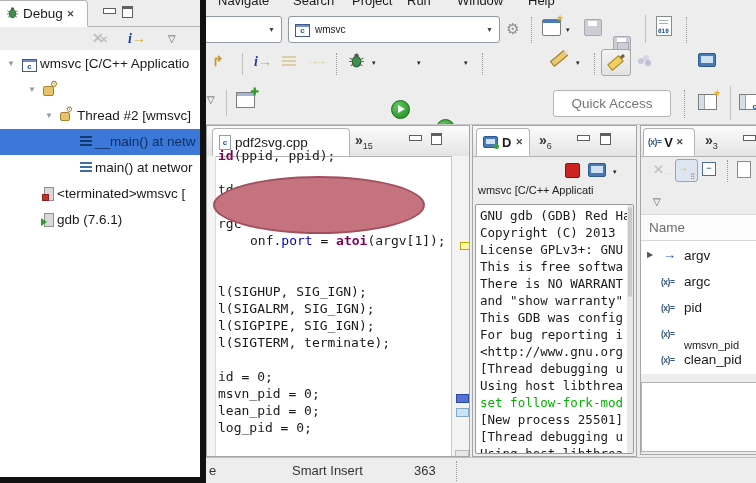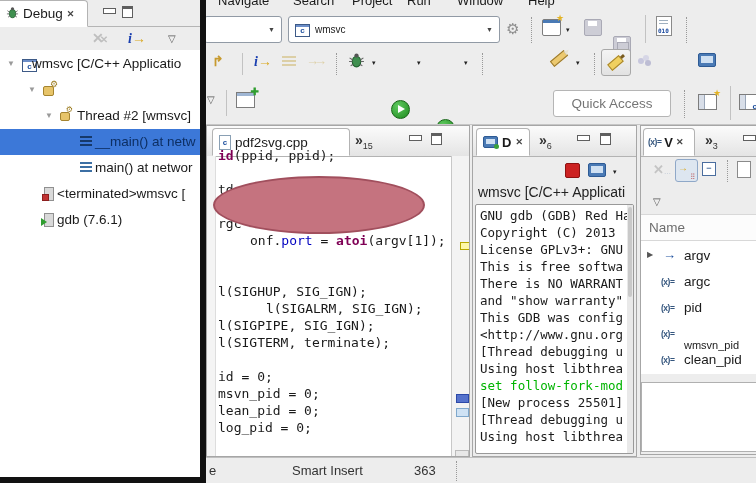--- a/index.html
+++ b/index.html
@@ -175,21 +175,21 @@
     <div class="abs mono" id="code-lines" style="left:11px;top:21px;width:232px;height:303px;overflow:hidden">
         <div class="code-line" style="top: 0px;"><span class="seg-kw">id</span><span>(ppid, ppid);</span></div>
         <div class="code-line" style="top: 17px;"></div>
         <div class="code-line" style="top: 34px;"><span>td</span></div>
         <div class="code-line" style="top: 51px;"><span>l</span></div>
         <div class="code-line" style="top: 68px;"><span>rgc &gt;= 2) {</span></div>
         <div class="code-line" style="top: 85px; margin-left: 32px;"><span>onf.</span><span class="seg-field">port</span><span> = </span><span class="seg-kw">atoi</span><span>(argv[1]);</span></div>
         <div class="code-line" style="top: 102px;"></div>
         <div class="code-line" style="top: 119px;"></div>
         <div class="code-line" style="top: 136px;"><span>l(SIGHUP, SIG_IGN);</span></div>
-        <div class="code-line" style="top: 153px; margin-left: 48px;"><span>l(SIGALRM, SIG_IGN);</span></div>
+        <div class="code-line" style="top: 153px;"><span>l(SIGALRM, SIG_IGN);</span></div>
         <div class="code-line" style="top: 170px;"><span>l(SIGPIPE, SIG_IGN);</span></div>
         <div class="code-line" style="top: 187px;"><span>l(SIGTERM, terminate);</span></div>
         <div class="code-line" style="top: 204px;"></div>
         <div class="code-line" style="top: 221px;"><span>id = 0;</span></div>
         <div class="code-line" style="top: 238px;"><span>msvn_pid = 0;</span></div>
         <div class="code-line" style="top: 255px;"><span>lean_pid = 0;</span></div>
         <div class="code-line" style="top: 272px;"><span>log_pid = 0;</span></div>
       </div>
     <div class="abs" style="left:244px;top:30px;width:19px;height:301px;background:#f3f3f3;border-left:1px solid #c8c8c8">
       <div class="abs" style="left:8px;top:86px;width:9px;height:6px;background:#fff8a8;border:1px solid #b8a800"></div>
@@ -215,29 +215,30 @@
     <span class="abs more" style="left:66px;top:6px"><span>»</span><span class="cnt">6</span></span>
     <span class="abs minbtn" style="left:104px;top:9px"></span>
     <span class="abs maxbtn" style="left:127px;top:7px"></span>
 
     <div class="abs" style="left:92px;top:37px;width:13px;height:13px;background:#cc2222;border:1px solid #8d1111;border-radius:2px"></div>
     <div class="abs monitor" style="left:115px;top:37px">
         <i></i>
       </div>
     <span class="abs dd" style="left:140px;top:42px">▾</span>
 
-    <div class="abs nowrap" style="left:5px;top:58px;width:158px;overflow:hidden;font-size:14px;color:#222">wmsvc [C/C++ Applicati</div>
+    <div class="abs nowrap" style="left:5px;top:58px;width:158px;overflow:hidden;font-size:11px;color:#222">wmsvc [C/C++ Applicati</div>
     <div class="abs mono" id="console-box" style="left:2px;top:78px;width:159px;height:250px;background:#fff;border:1px solid #999;border-radius:2px;overflow:hidden;padding:2px 0 0 4px;box-sizing:border-box">
       <div class="con-line mono">GNU gdb (GDB) Red Ha</div>
         <div class="con-line mono">Copyright (C) 2013 </div>
         <div class="con-line mono">License GPLv3+: GNU</div>
         <div class="con-line mono">This is free softwa</div>
         <div class="con-line mono">There is NO WARRANT</div>
         <div class="con-line mono">and "show warranty"</div>
         <div class="con-line mono">This GDB was config</div>
+        <div class="con-line mono">For bug reporting i</div>
         <div class="con-line mono">&lt;http://www.gnu.org</div>
         <div class="con-line mono">[Thread debugging u</div>
         <div class="con-line mono">Using host libthrea</div>
         <div class="con-line mono green">set follow-fork-mod</div>
         <div class="con-line mono">[New process 25501]</div>
         <div class="con-line mono">[Thread debugging u</div>
         <div class="con-line mono">Using host libthrea</div>
         <div class="abs" style="right:0;top:0;width:6px;height:100%;background:#e9e9e9">
         <div class="abs" style="left:1px;top:2px;width:4px;height:90px;background:#c9c9c9;border-radius:2px"></div>
       </div>
@@ -320,21 +321,21 @@
     <span class="abs maxbtn" style="left:122px;top:6px"></span>
 
     <span class="abs" style="left:92px;top:30px;color:#bfbfbf;font-weight:bold;font-size:14px">✕<span style="font-size:10px;margin-left:-4px">✕</span></span>
     <span class="abs" style="left:128px;top:30px;font:bold italic 14px 'Liberation Serif',serif;color:#1a3fb0"><span>i</span><span style="color:#d9a820;font-style:normal;font-family:'Liberation Sans',sans-serif">→</span></span>
     <span class="abs" style="left:168px;top:33px;font-size:10px;color:#555">▽</span>
 
     <div class="abs" id="debug-tree" style="left:0;top:50px;width:200px;height:427px;background:#fff;overflow:hidden">
         <div class="tree-row" style="top: 1px;">
           <span class="texp" style="left: 7px;">▼</span>
           <span class="ticon" style="left: 22px;"><span style="display:inline-block;width:13px;height:11px;border:1px solid #3d5a87;background:#fff;position:relative;font:bold 8px/13px 'Liberation Sans',sans-serif;color:#1d4f9e;text-align:center"><span style="position:absolute;left:0;top:0;right:0;height:2px;background:#6c8ec9"></span>c</span></span>
-          <span class="tree-label" style="left: 32px;">wmsvc [C/C++ Applicatio</span>
+          <span class="tree-label" style="left: 40px;">wmsvc [C/C++ Applicatio</span>
         </div>
         <div class="tree-row" style="top: 27px;">
           <span class="texp" style="left: 28px;">▼</span>
           <span class="ticon" style="left: 43px;"><span style="display:inline-block;position:relative;width:14px;height:13px"><span style="position:absolute;left:0;bottom:0;width:9px;height:8px;background:#e7c469;border:1px solid #a5842f;border-radius:2px"></span><span style="position:absolute;right:-1px;top:-4px;color:#9c7c20;font-size:9px">⚙</span></span></span>
         </div>
         <div class="tree-row" style="top: 53px;">
           <span class="texp" style="left: 45px;">▼</span>
           <span class="ticon" style="left: 60px;"><span style="display:inline-block;position:relative;width:13px;height:12px"><span style="position:absolute;left:0;bottom:0;width:8px;height:7px;background:#e7c469;border:1px solid #a5842f;border-radius:2px"></span><span style="position:absolute;right:0;top:-4px;color:#9c7c20;font-size:8px">⚙</span></span></span>
           <span class="tree-label" style="left: 77px;">Thread #2 [wmsvc]</span>
         </div>

